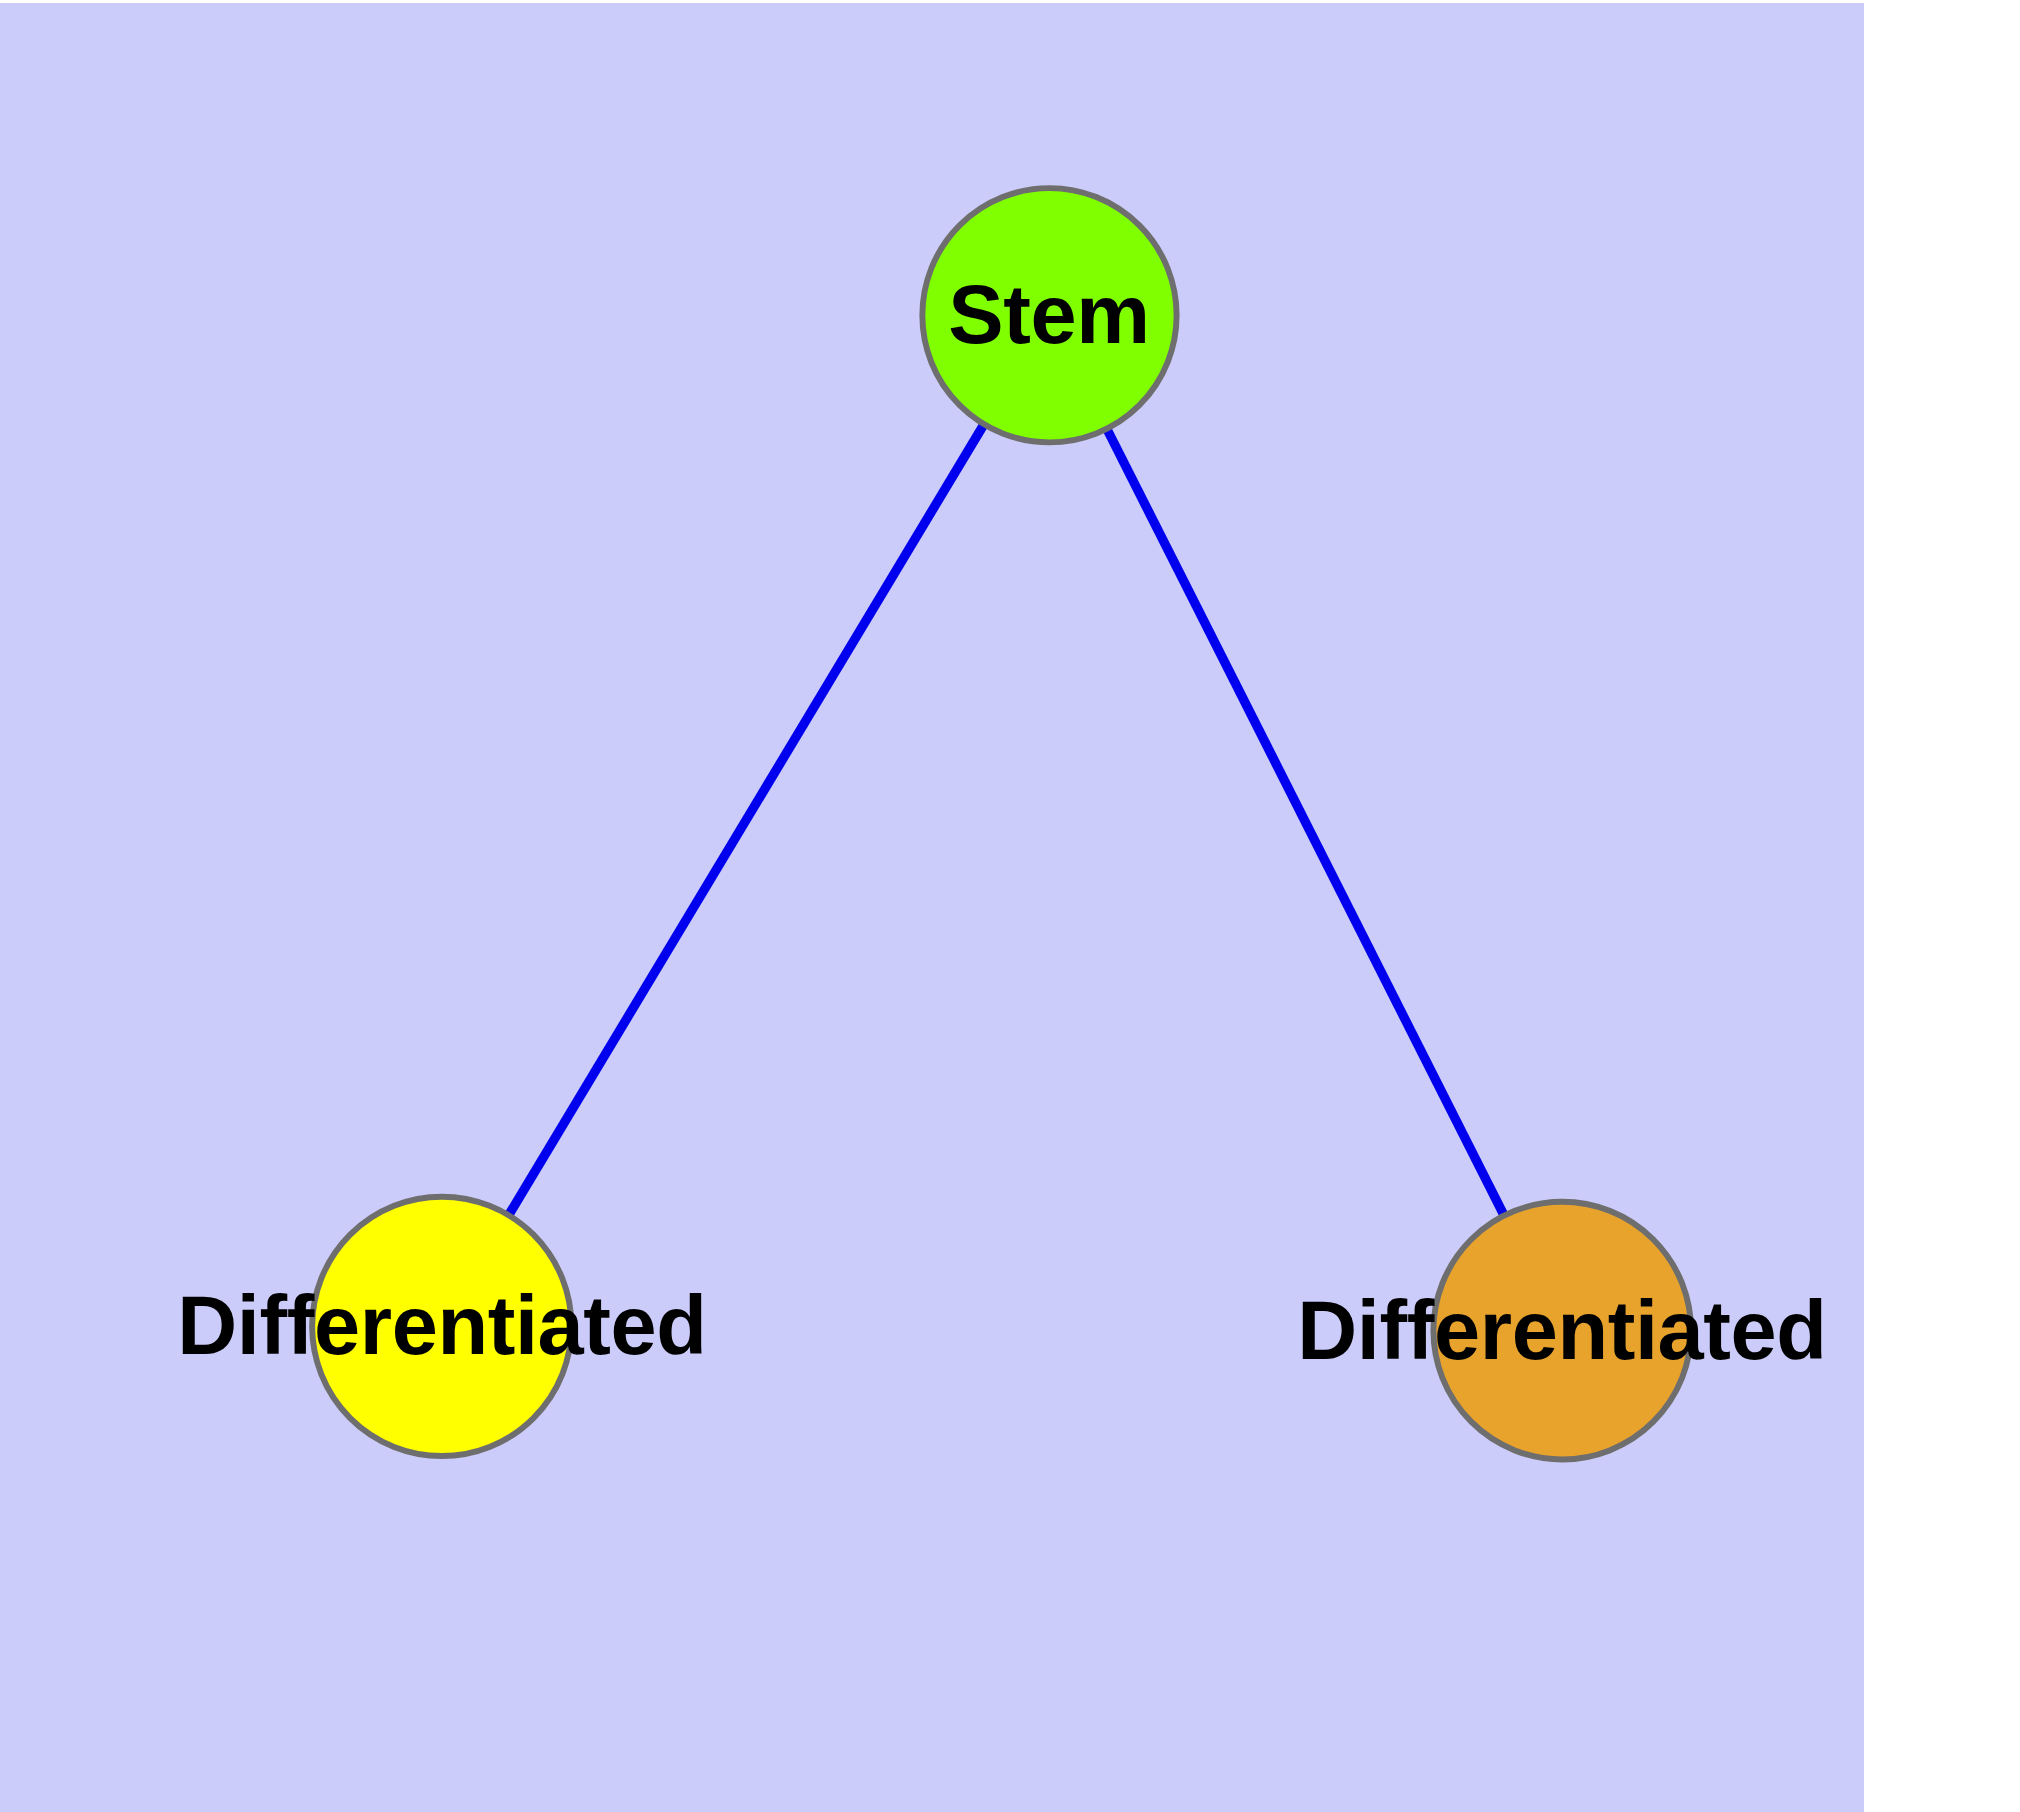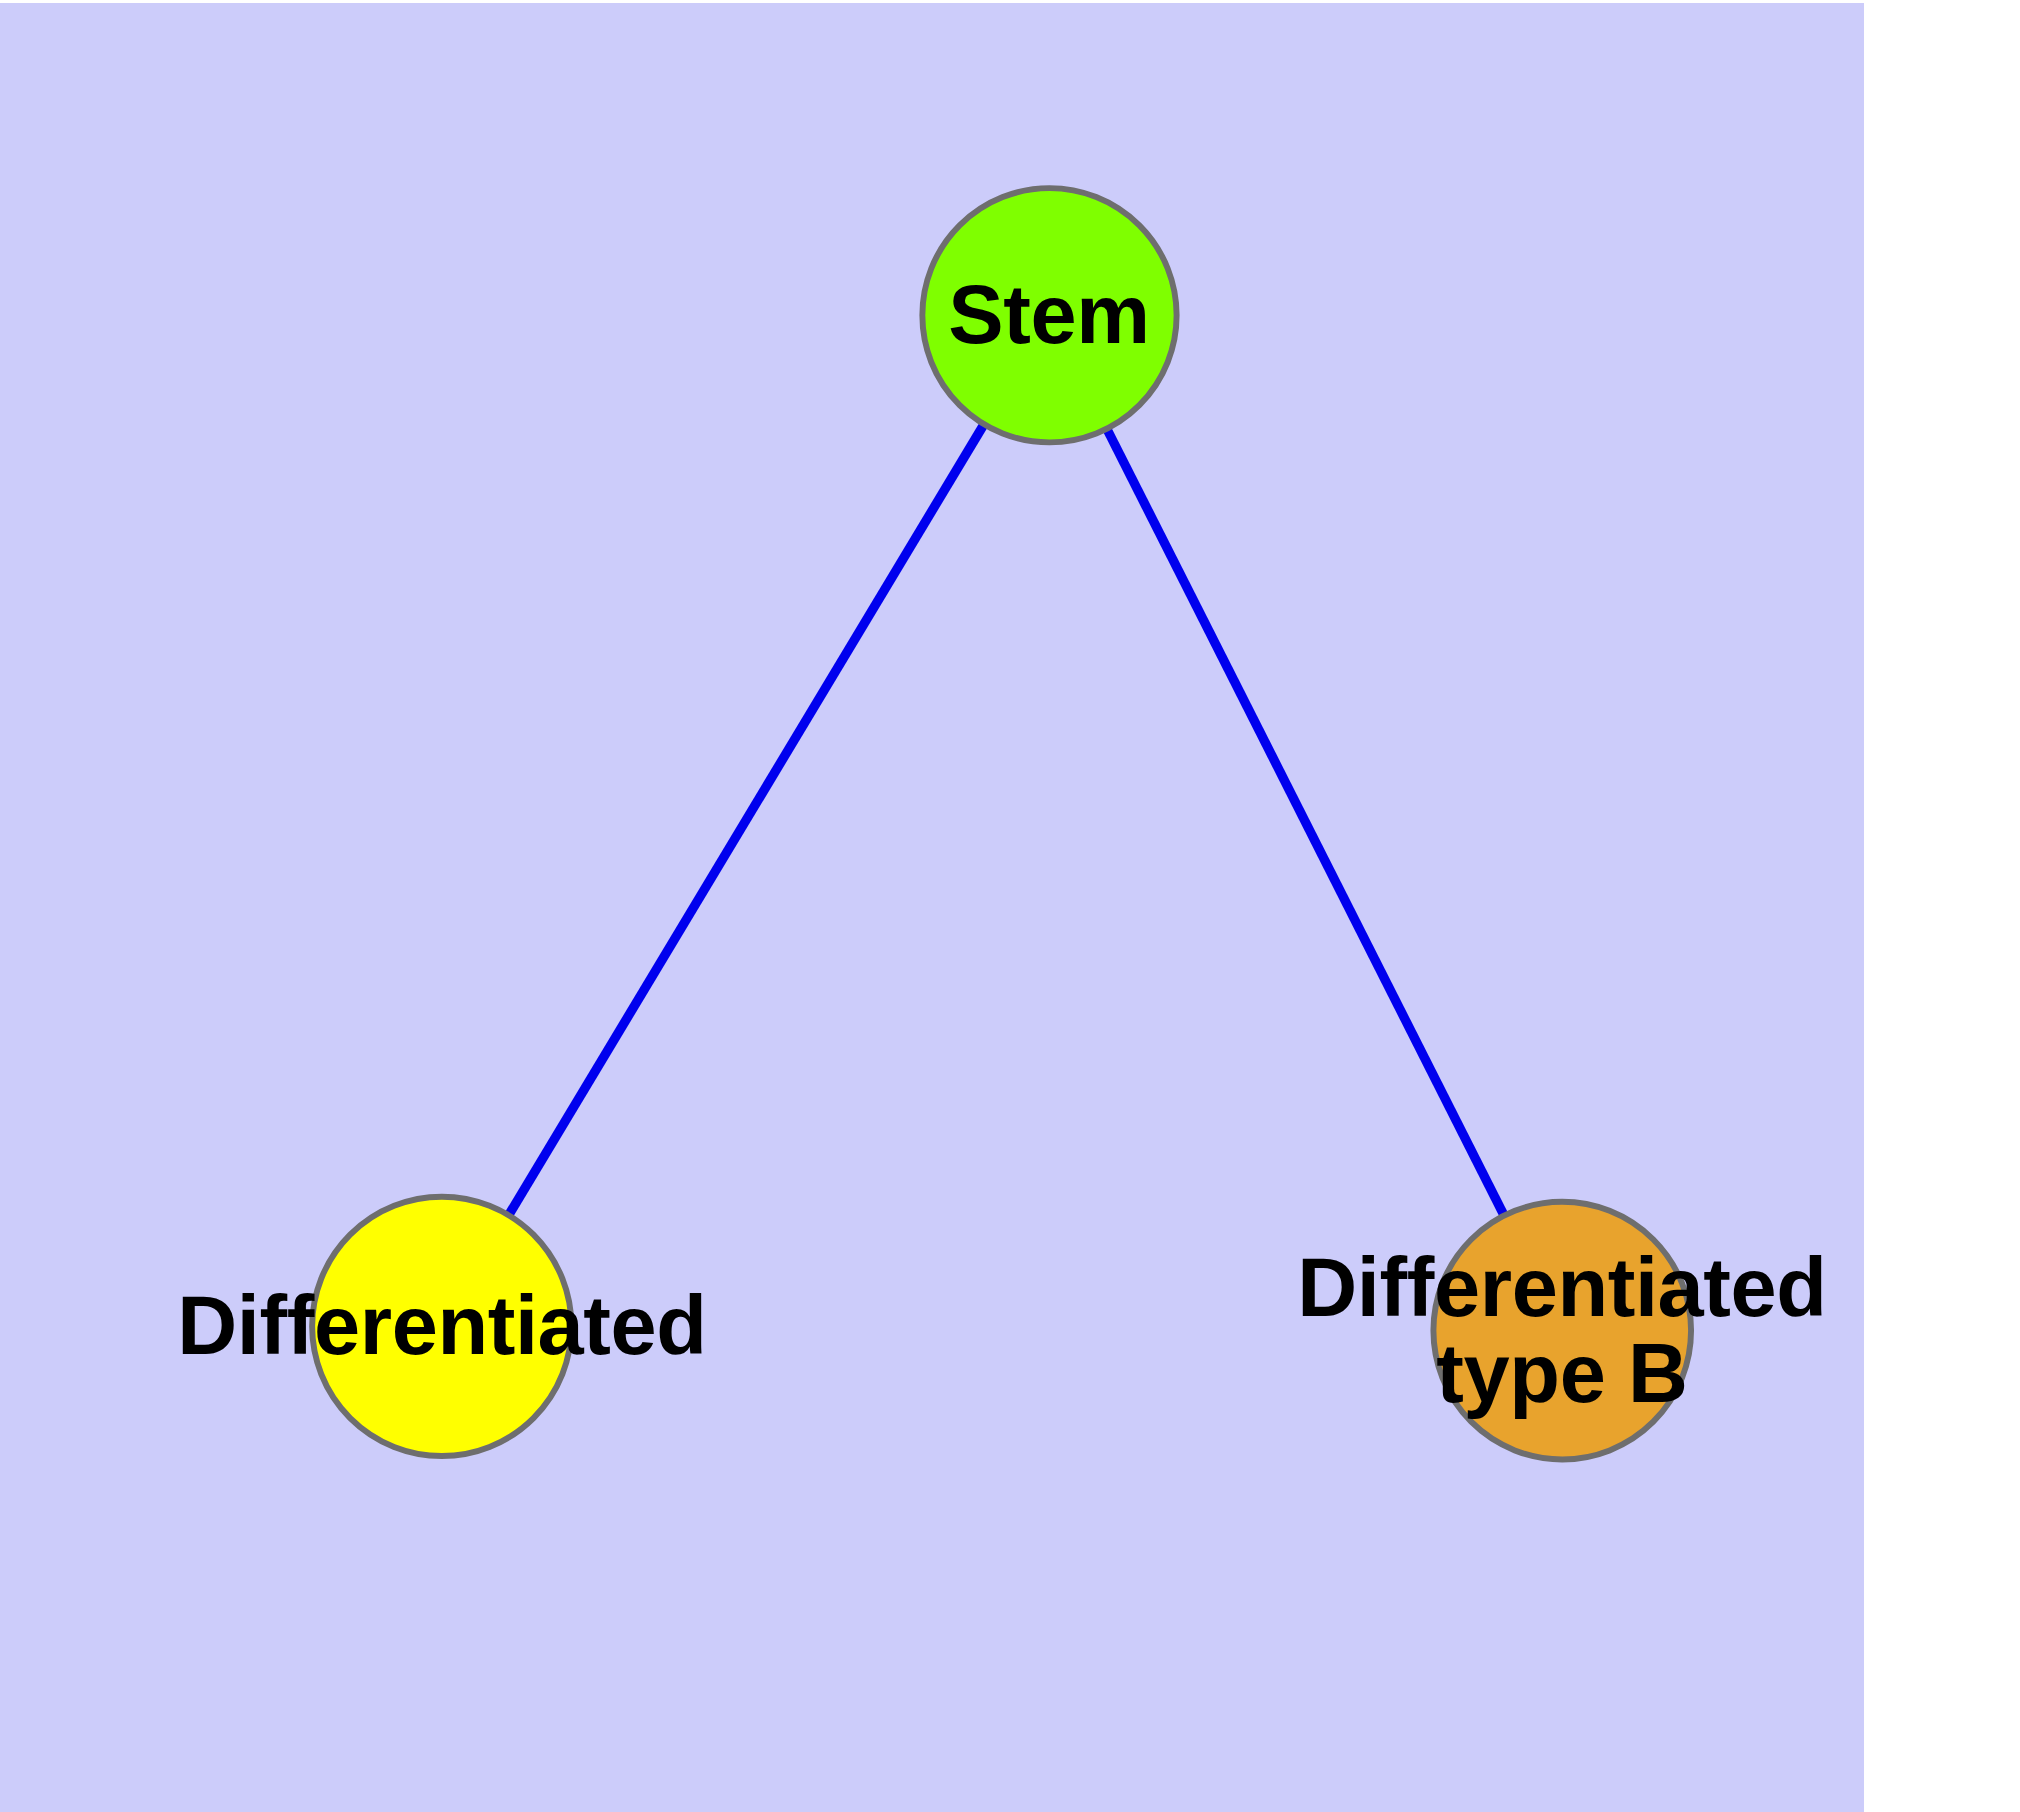--- a/index.html
+++ b/index.html
@@ -68,18 +68,17 @@
 
   <div id="label-layer">
       <div class="node-label" style="left: 1049px; top: 315px; font-size: 83px; color: rgb(0, 0, 0);">
         <span class="line">Stem</span>
       </div>
       <div class="node-label" style="left: 442px; top: 1326px; font-size: 83px; color: rgb(0, 0, 0);">
         <span class="line">Differentiated</span>
       </div>
       <div class="node-label" style="left: 1562px; top: 1331px; font-size: 83px; color: rgb(0, 0, 0);">
         <span class="line">Differentiated</span>
-        <span class="line">type B</span>
       </div>
     </div>
 
 </div>
 
 
 </body></html>

